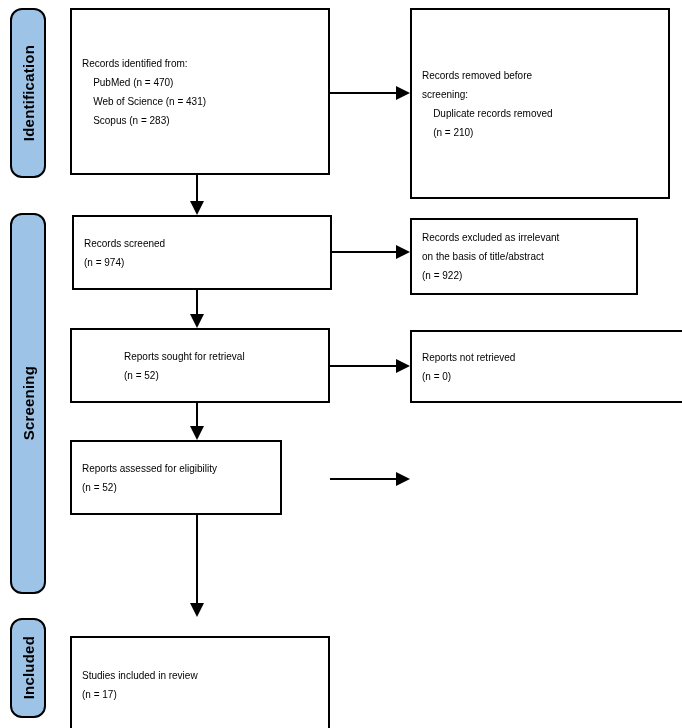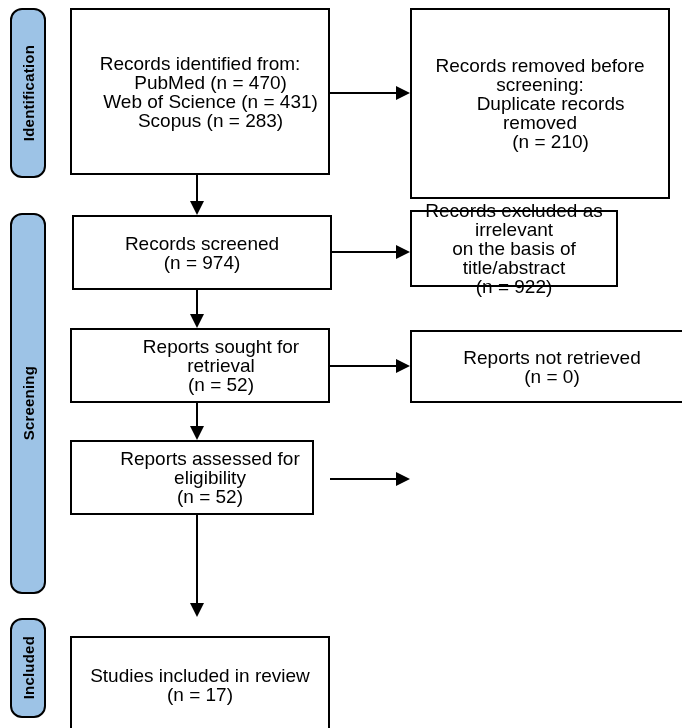--- a/index.html
+++ b/index.html
@@ -36,27 +36,26 @@
   }
   .node {
     position: absolute;
     background: #ffffff;
     border: 2px solid #000000;
     box-sizing: border-box;
     display: flex;
     align-items: center;
   }
   .node .node-text {
-    font-size: 19px;
+    font-size: 10px;
     line-height: 19px;
     color: #000000;
     padding: 0 10px;
     width: 100%;
     white-space: pre-wrap;
-    text-align: center;
   }
   .connector {
     position: absolute;
     pointer-events: none;
   }
   .connector line {
     stroke: #000000;
     stroke-width: 2;
   }
   .connector polygon {
@@ -102,21 +101,21 @@
   <svg class="connector" style="left:186px; top:175px; width:22px; height:42px;" viewBox="0 0 22 42">
     <line x1="11" y1="0" x2="11" y2="28"></line>
     <polygon points="4,26 18,26 11,40"></polygon>
   </svg>
 
   <div class="node" style="left:72px; top:215px; width:260px; height:75px;">
     <div class="node-text">Records screened
 (n = 974)</div>
   </div>
 
-  <div class="node" style="left:410px; top:210px; width:208px; height:77px;">
+  <div class="node" style="left:410px; top:218px; width:228px; height:77px;">
     <div class="node-text">Records excluded as irrelevant
 on the basis of title/abstract
 (n = 922)</div>
   </div>
 
   <svg class="connector" style="left:330px; top:241px; width:82px; height:22px;" viewBox="0 0 82 22">
     <line x1="0" y1="11" x2="68" y2="11"></line>
     <polygon points="66,4 80,11 66,18"></polygon>
   </svg>
 
@@ -138,21 +137,21 @@
   <svg class="connector" style="left:330px; top:355px; width:82px; height:22px;" viewBox="0 0 82 22">
     <line x1="0" y1="11" x2="68" y2="11"></line>
     <polygon points="66,4 80,11 66,18"></polygon>
   </svg>
 
   <svg class="connector" style="left:186px; top:403px; width:22px; height:39px;" viewBox="0 0 22 39">
     <line x1="11" y1="0" x2="11" y2="25"></line>
     <polygon points="4,23 18,23 11,37"></polygon>
   </svg>
 
-  <div class="node" style="left:70px; top:440px; width:244px; height:75px;padding-left:36px;">
+  <div class="node" style="left:70px; top:440px; width:212px; height:75px;">
     <div class="node-text">Reports assessed for eligibility
 (n = 52)</div>
   </div>
 
 
   <svg class="connector" style="left:330px; top:468px; width:82px; height:22px;" viewBox="0 0 82 22">
     <line x1="0" y1="11" x2="68" y2="11"></line>
     <polygon points="66,4 80,11 66,18"></polygon>
   </svg>
 

